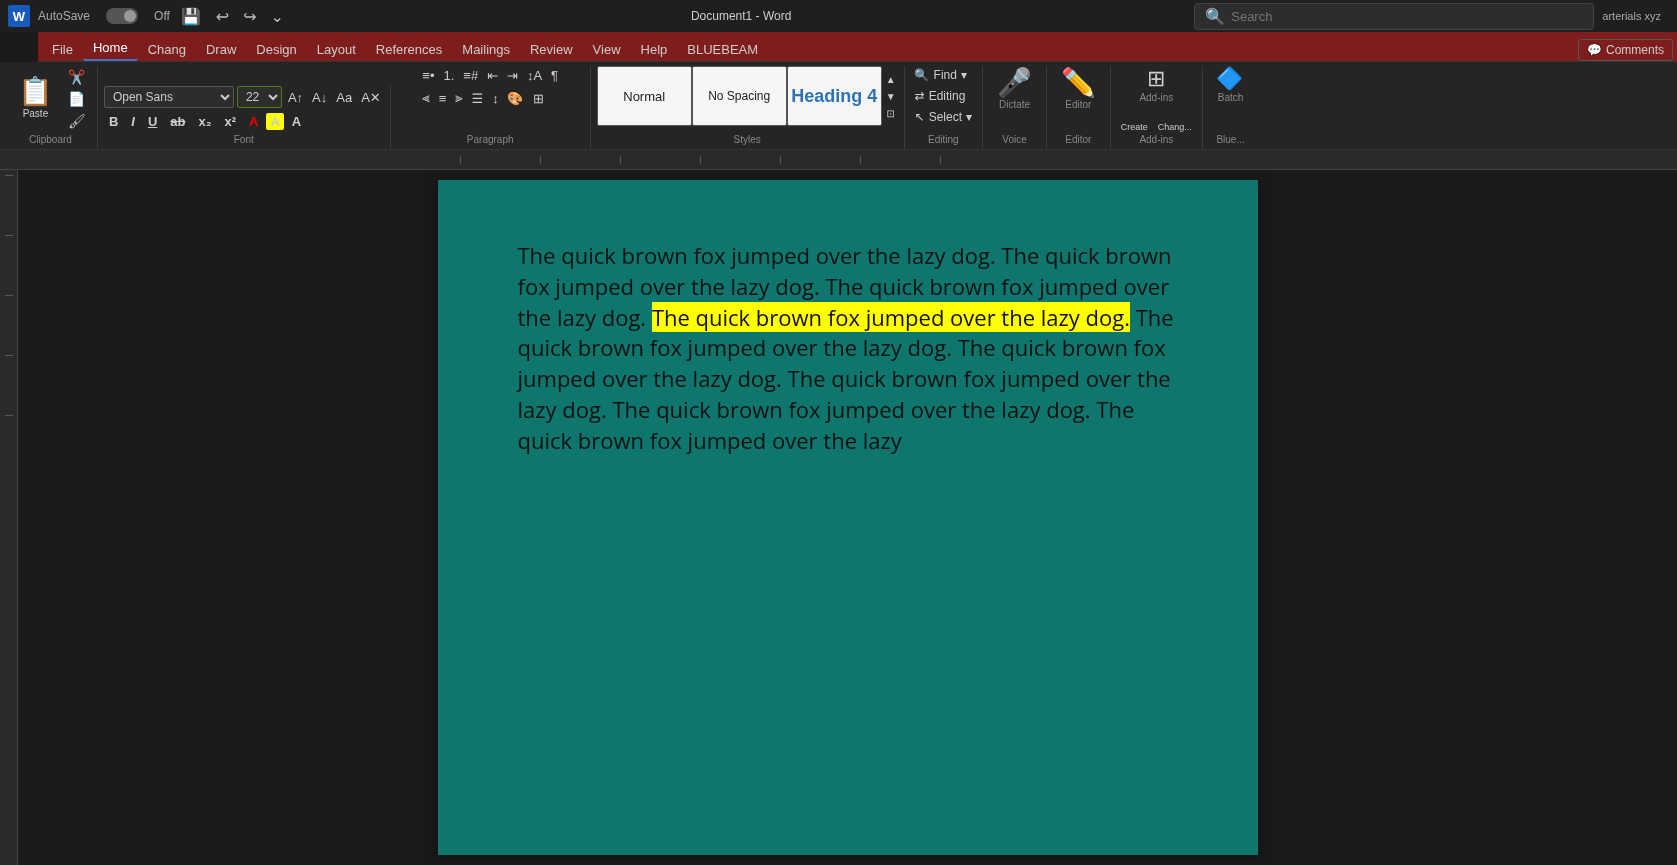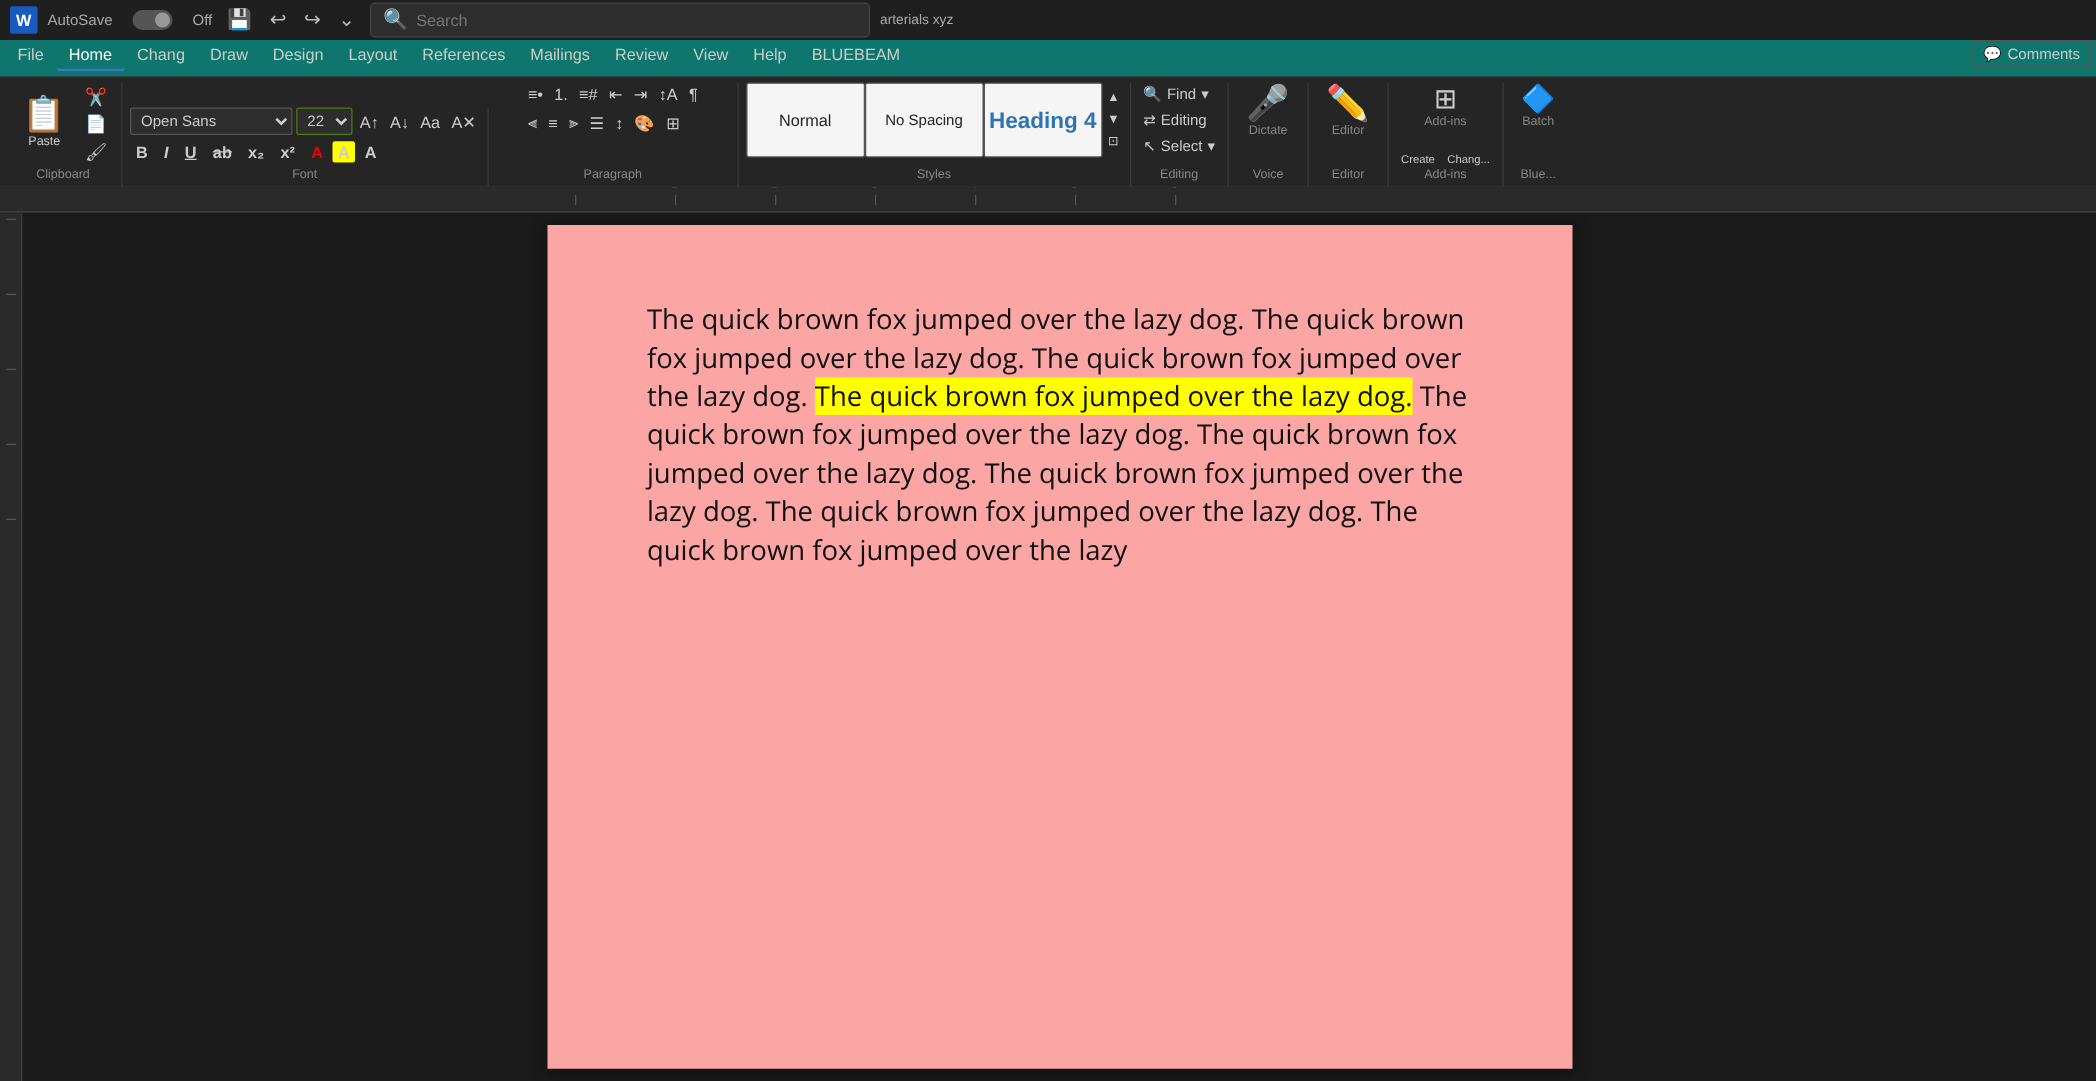--- a/index.html
+++ b/index.html
@@ -66,26 +66,27 @@
       font-size: 13px;
       outline: none;
       width: 100%;
     }
     .title-bar-right {
       color: #aaa; font-size: 11px; padding-right: 8px;
     }
 
     
     .menu-bar {
-      background: #0f766e;
+      background: #7f1d1d;
       height: 30px;
       display: flex;
-      align-items: flex-start;
+      align-items: flex-end;
       padding: 0 4px;
       border-bottom: 1px solid #333;
+      margin-left: 38px;
     }
     .menu-item {
       color: #ccc;
       font-size: 13px;
       padding: 4px 10px;
       cursor: pointer;
       border-radius: 3px;
     }
     .menu-item.active { color: white; border-bottom: 2px solid #4472c4; }
     .menu-right {
@@ -308,21 +309,21 @@
     
     .page-canvas {
       flex: 1;
       display: flex;
       justify-content: center;
       padding: 10px 0;
       overflow-y: auto;
       background: #1a1a1a;
     }
     .page {
-      background: #fca5a5;
+      background: #0f766e;
       width: 820px;
       min-height: 600px;
       padding: 60px 80px 60px 80px;
       box-shadow: 0 2px 12px rgba(0,0,0,0.5);
       font-family: 'Open Sans', 'Calibri', Arial, sans-serif;
       font-size: 22px;
       line-height: 1.4;
       color: #111;
     }
     .page-text { 
@@ -343,20 +344,21 @@
     <span>AutoSave</span>
     <div class="toggle-off"></div>
     <span>Off</span>
   </div>
   <div class="title-bar-icons">
     <span>💾</span>
     <span>↩</span>
     <span>↪</span>
     <span>⌄</span>
   </div>
+  <div class="title-bar-title">Document1 - Word</div>
   <div class="search-box">
     <span>🔍</span>
     <input type="text" placeholder="Search" style="">
   </div>
   <div class="title-bar-right">arterials xyz</div>
 </div>
 
 <div class="menu-bar">
   <div class="menu-item">File</div>
   <div class="menu-item active">Home</div>

